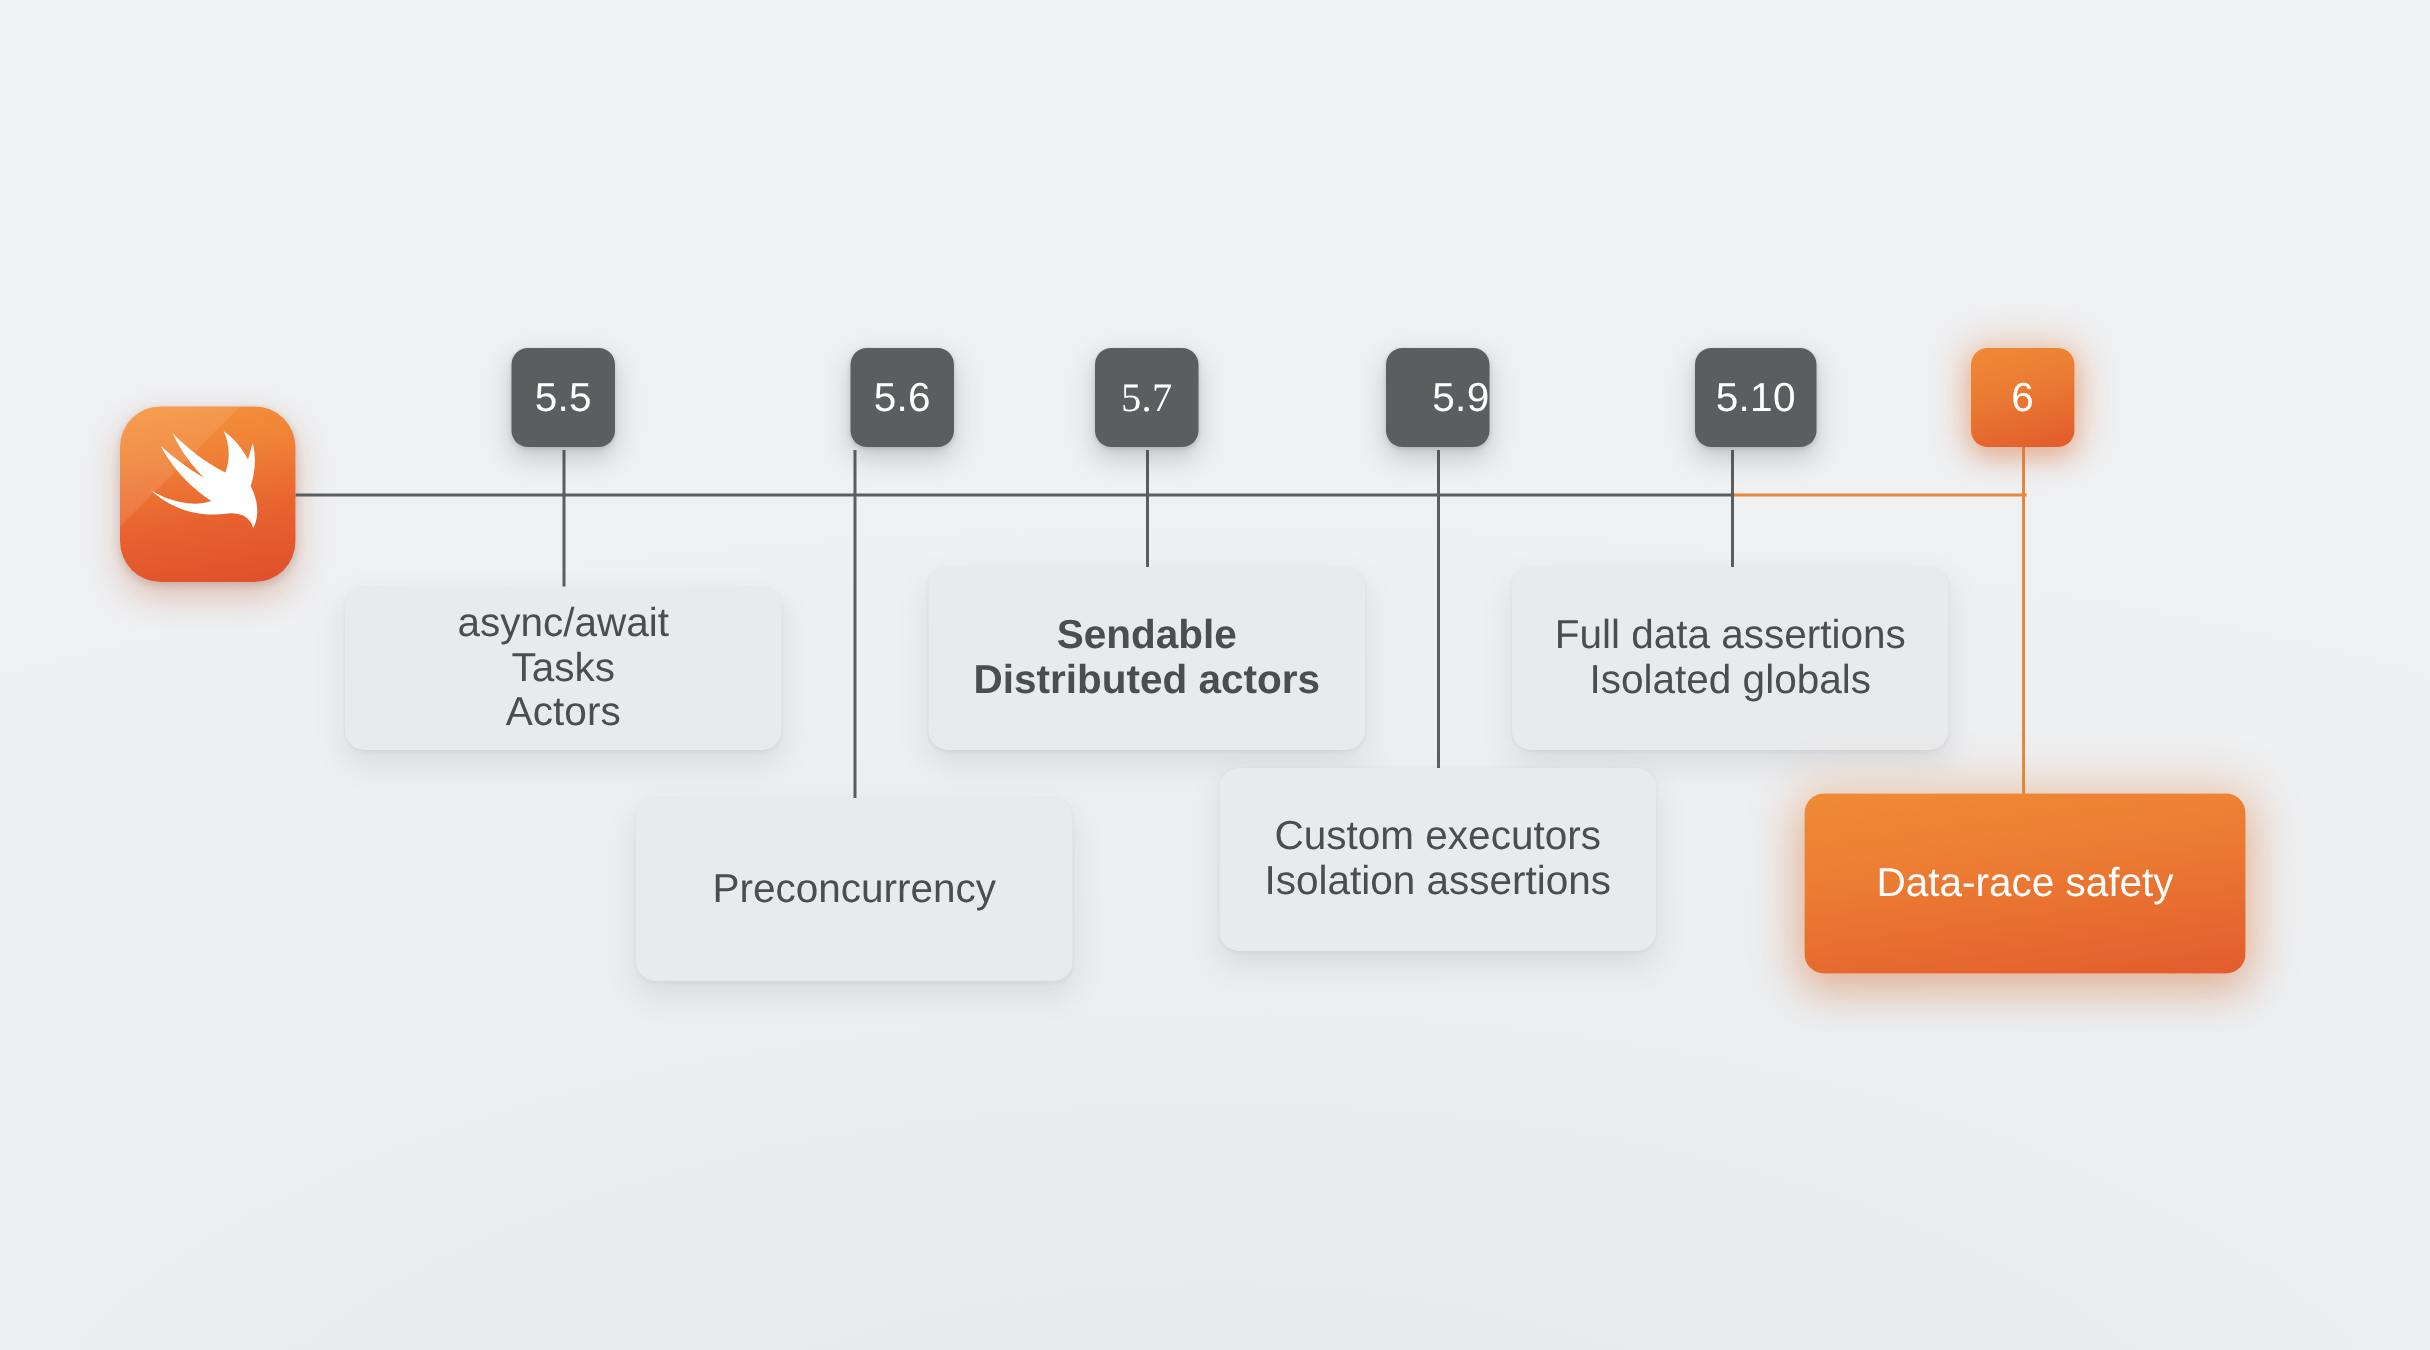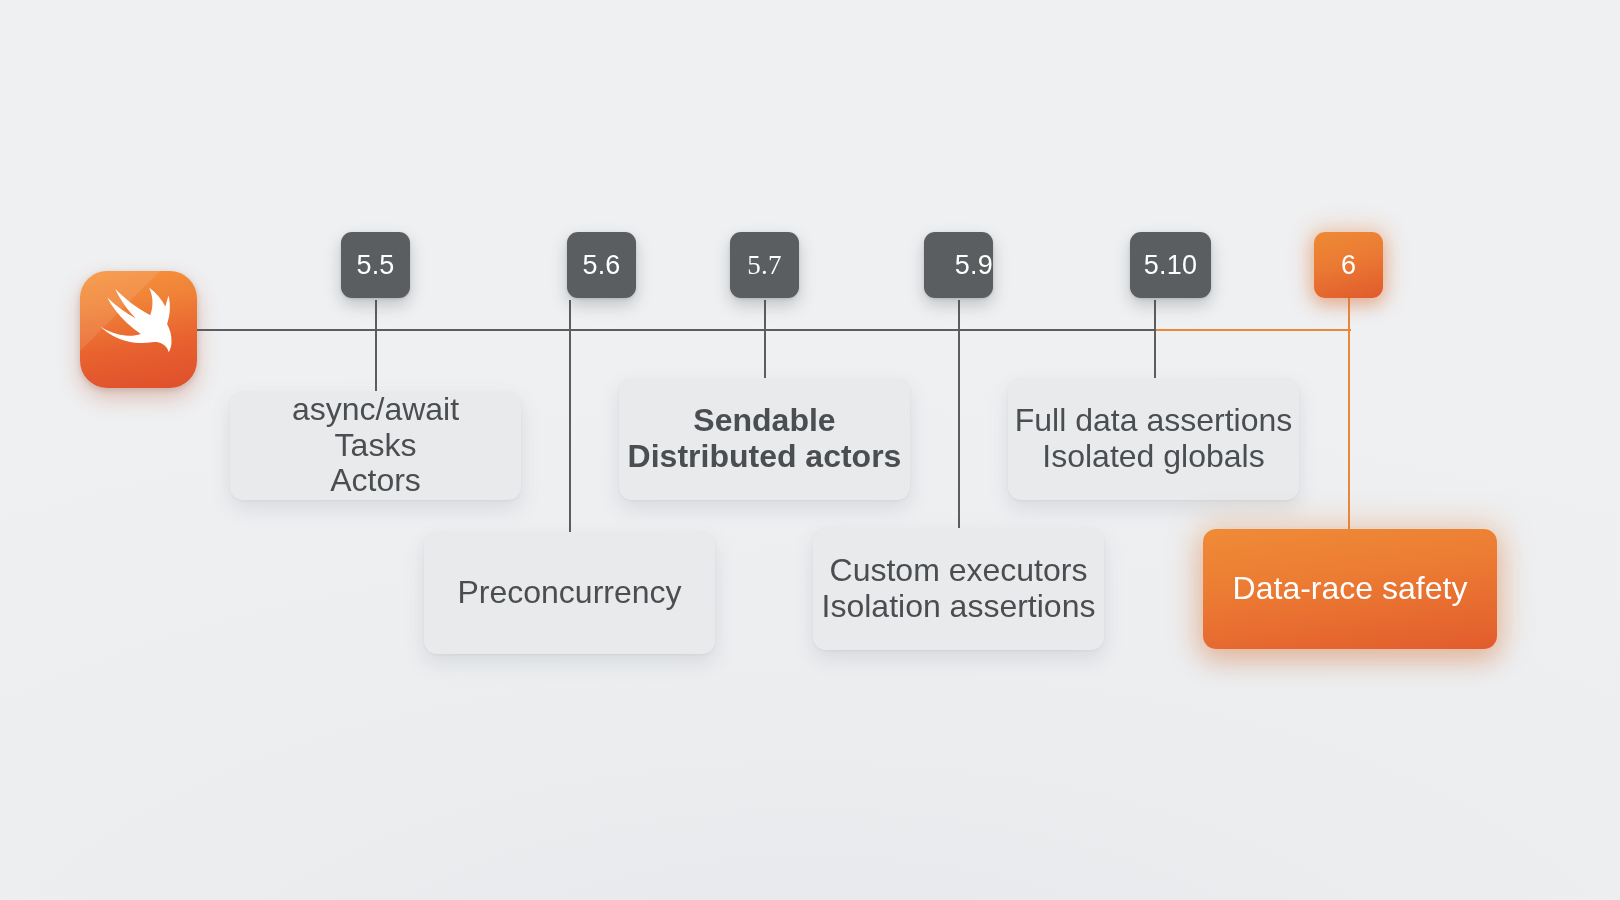--- a/index.html
+++ b/index.html
@@ -77,21 +77,21 @@
   
   .card {
     position: absolute;
     border-radius: 13px;
     background: #e9eaec;
     display: flex;
     flex-direction: column;
     align-items: center;
     justify-content: center;
     color: #4a4e51;
-    font-size: 32px;
+    font-size: 27px;
     line-height: 1.11;
     box-shadow: 0 9px 20px rgba(110, 118, 128, 0.16),
                 0 1px 3px rgba(0, 0, 0, 0.05);
   }
   .card .line { white-space: nowrap; }
   .card.accent {
     color: #ffffff;
     background: linear-gradient(172deg, #ef8b37 0%, #ec7c33 40%, #e25c2d 100%);
     box-shadow: 0 0 30px 8px rgba(232, 131, 56, 0.26),
                 0 12px 26px rgba(198, 88, 44, 0.28);
@@ -170,21 +170,21 @@
 
   <div class="card" style="left:1008px; top:378px; width:291px; height:122px;">
     <span class="line">Full data assertions</span>
     <span class="line">Isolated globals</span>
   </div>
 
   <div class="card" style="left:424px; top:532px; width:291px; height:122px;">
     <span class="line">Preconcurrency</span>
   </div>
 
-  <div class="card" style="left:813px; top:528px; width:291px; height:122px;">
+  <div class="card" style="left:813px; top:512px; width:291px; height:122px;">
     <span class="line">Custom executors</span>
     <span class="line">Isolation assertions</span>
   </div>
 
   <div class="card accent" style="left:1203px; top:529px; width:294px; height:120px;">
     <span class="line">Data-race safety</span>
   </div>
 
 </div>
 

